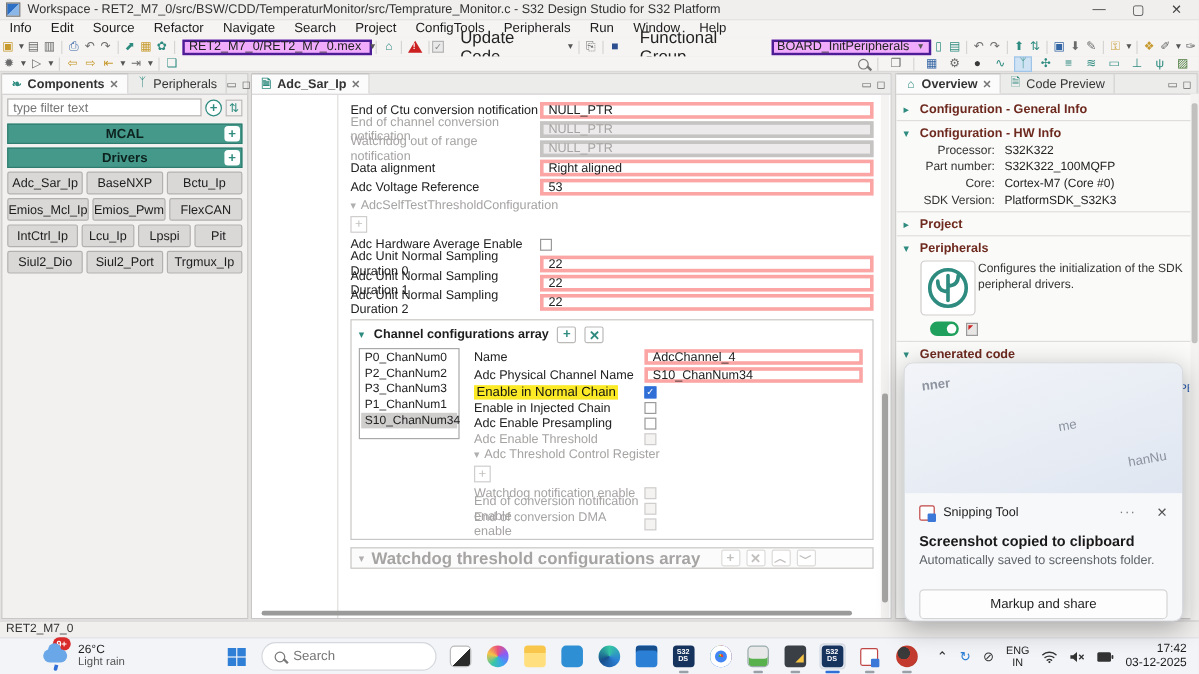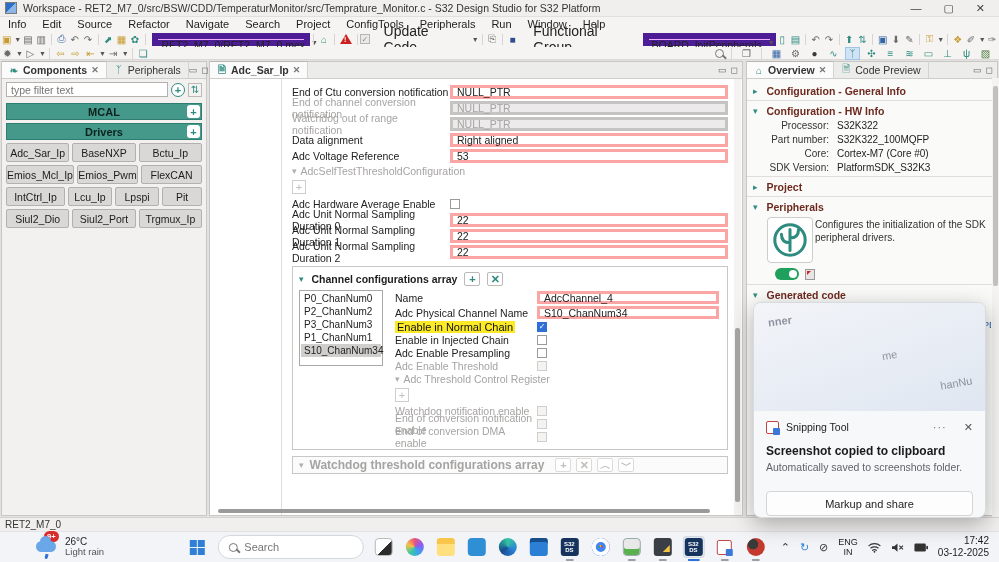--- a/index.html
+++ b/index.html
@@ -14,21 +14,21 @@
 
   #menubar { position:absolute; left:0; top:17px; width:999px; height:14px; background:#f5f4f3; display:flex; align-items:center; gap:0; }
   .menu-item { padding:0 8px; font-size:11px; color:#1d1d1d; }
 
   #toolbar1 { position:absolute; left:0; top:31px; width:999px; height:16px; background:#f5f4f3; display:flex; align-items:center; }
   #toolbar2 { position:absolute; left:0; top:47px; width:999px; height:13px; background:#f5f4f3; display:flex; align-items:center; border-bottom:1px solid #dbd9d8; }
   .ic { display:inline-flex; align-items:center; justify-content:center; width:15px; height:13px; font-size:10px; color:#6a6a6a; }
   .ic.teal { color:#2e8b7f; } .ic.blue { color:#3465a4; } .ic.gold { color:#c79a2e; }
   .tsep { width:1px; height:11px; background:#d7d5d4; margin:0 3px; }
   .drop { font-size:7px; color:#555; margin-left:1px; }
-  .combo { height:13px; background:#f0abfc; border:6px solid #4c1d95; display:flex; align-items:flex-start; font-size:10.5px; padding:0 3px; color:#222; }
+  .combo { height:13px; background:#f0abfc; border:2px solid #4c1d95; display:flex; align-items:center; font-size:10.5px; padding:0 3px; color:#222; }
   .combo .drop { margin-left:auto; padding-left:6px; }
   #mex-combo { width:158px; margin-left:4px; }
   #fg-combo { width:133px; }
   .warn-tri { width:0; height:0; border-left:6px solid transparent; border-right:6px solid transparent; border-bottom:10px solid #cc1f1f; position:relative; margin:0 2px; }
   .warn-tri i { position:absolute; left:-1.5px; top:2px; color:#fff; font-size:7px; font-style:normal; font-weight:bold; }
   .cb { width:10px; height:10px; border:1px solid #9a9a9a; background:#fff; display:inline-flex; align-items:center; justify-content:center; font-size:8px; color:#fff; }
   .cb.on { background:#2f6fd6; border-color:#2f6fd6; }
   .cb.on::after { content:"✓"; color:#fff; font-size:8px; line-height:1; }
   .cb.graychk { background:#e9e9e9; border-color:#b5b5b5; }
   .cb.graychk::after { content:"✓"; color:#8a8a8a; font-size:8px; }
@@ -83,21 +83,21 @@
   .chan-wrap { display:flex; margin-top:2px; }
   .chan-list { width:84px; border:1px solid #a9a9a9; background:#fff; height:76px; flex:none; padding:1px; }
   .chan-item { height:13px; display:flex; align-items:center; padding:0 3px; font-size:10px; color:#222; white-space:nowrap; }
   .chan-item.sel { background:#cfcecd; }
   .chan-fields { flex:1; padding-left:12px; }
   .crow { display:flex; align-items:center; height:15px; }
   .crow .flabel { width:142px; }
   .hl { background:#fbea25; color:#111; padding:0 2px; width:auto !important; margin-right:auto; }
   .hlwrap { width:142px; flex:none; display:flex; }
   .wdrow { display:flex; align-items:center; height:18px; gap:2px; margin-top:6px; border:1px solid #c9c7c6; padding:0 6px; background:#fbfbfb; }
-  .wdrow b { font-size:12px; color:#a6a4a3; margin-right:6px; }
+  .wdrow b { font-size:14px; color:#a6a4a3; margin-right:12px; }
   #h-scroll { position:absolute; left:8px; bottom:2px; width:492px; height:4px; background:#9a9a9a; border-radius:2px; }
   #v-scroll-c { position:absolute; right:1px; top:0; width:7px; height:100%; background:#f4f3f2; }
   #v-scroll-c .thumb { position:absolute; top:57%; height:40%; width:5px; left:1px; background:#a8a6a5; border-radius:2px; }
 
   
   #ov-body { flex:1; background:#fafaf9; padding:2px 0; position:relative; overflow:hidden; }
   .ov-sec { border-bottom:1px solid #e0dedd; padding:2px 6px; }
   .ov-head { display:flex; align-items:center; height:15px; gap:5px; }
   .ov-head b { font-size:10.5px; color:#6e2a1f; }
   .ov-row { display:flex; height:14px; align-items:center; font-size:10px; }

